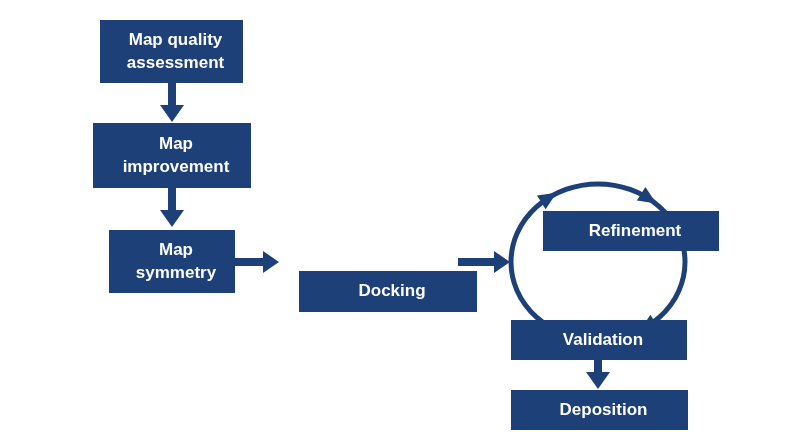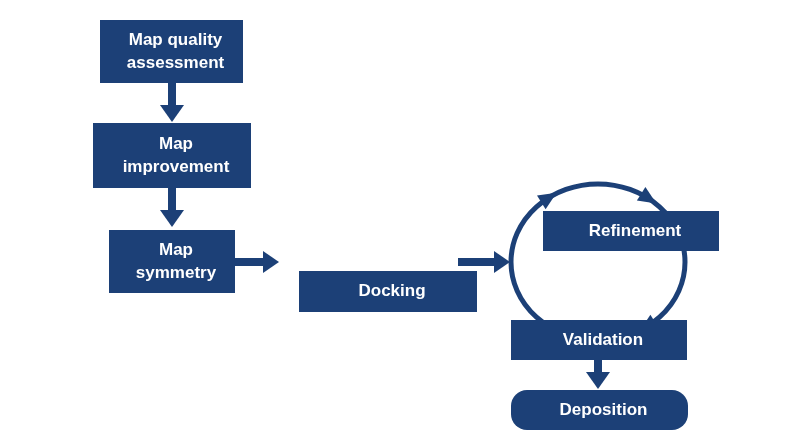--- a/index.html
+++ b/index.html
@@ -50,21 +50,21 @@
   .cycle-svg { position: absolute; left: 495px; top: 165px; }
 
   
   #b-map-quality     { left: 100px; top: 20px;  width: 143px; height: 63px; }
   #b-map-improvement { left: 93px;  top: 123px; width: 158px; height: 65px; }
   #b-map-symmetry    { left: 109px; top: 230px; width: 126px; height: 63px; }
   #b-model-building  { left: 281px; top: 209px; width: 178px; height: 43px; }
   #b-docking         { left: 299px; top: 271px; width: 178px; height: 41px; }
   #b-refinement      { left: 511px; top: 211px; width: 176px; height: 40px; margin-left: 32px; }
   #b-validation      { left: 511px; top: 273px; width: 176px; height: 40px; margin-top: 47px; }
-  #b-deposition      { left: 511px; top: 390px; width: 177px; height: 40px; border-radius: 16px; }
+  #b-deposition      { left: 511px; top: 390px; width: 177px; height: 40px; }
 </style>
 </head>
 <body>
 
 <div id="canvas" style="--box: #1c4077; --text: #ffffff; --background: #ffffff;">
 
   <svg class="cycle-svg" width="210" height="200" viewBox="0 0 210 200">
     <ellipse cx="103" cy="97" rx="87" ry="78" fill="none" style="stroke: var(--box, #1c4077);" stroke-width="5"></ellipse>
     <polygon points="61.6,27.8 50.6,44.2 42.0,30.6" style="fill: var(--box, #1c4077);"></polygon>
     <polygon points="161.4,38.4 141.9,35.6 150.4,22.0" style="fill: var(--box, #1c4077);"></polygon>

